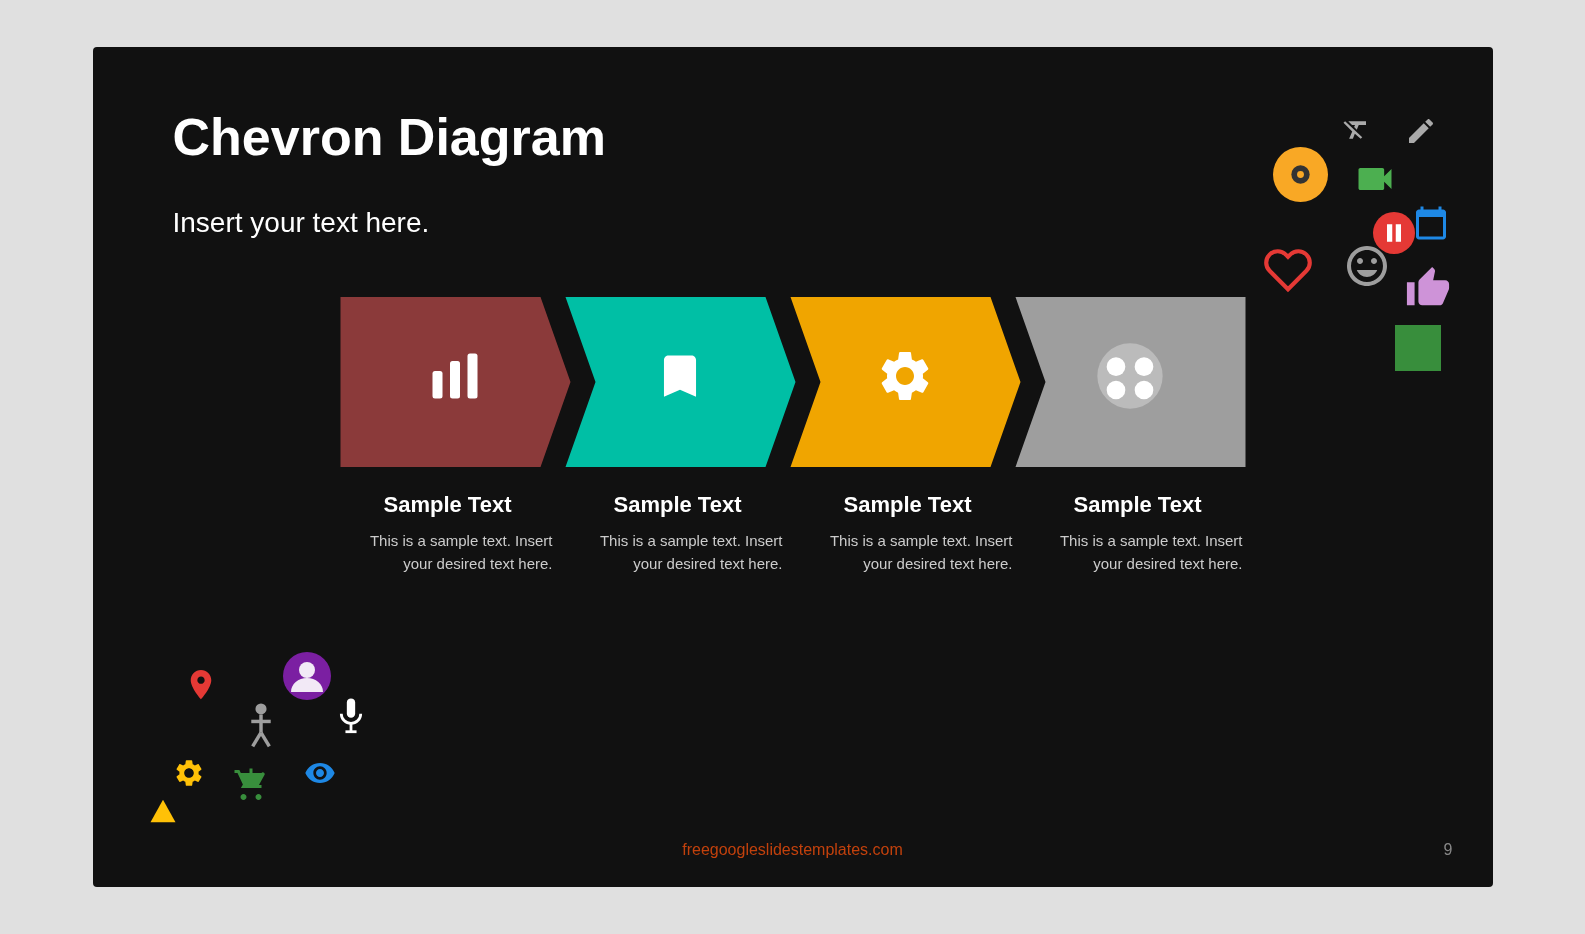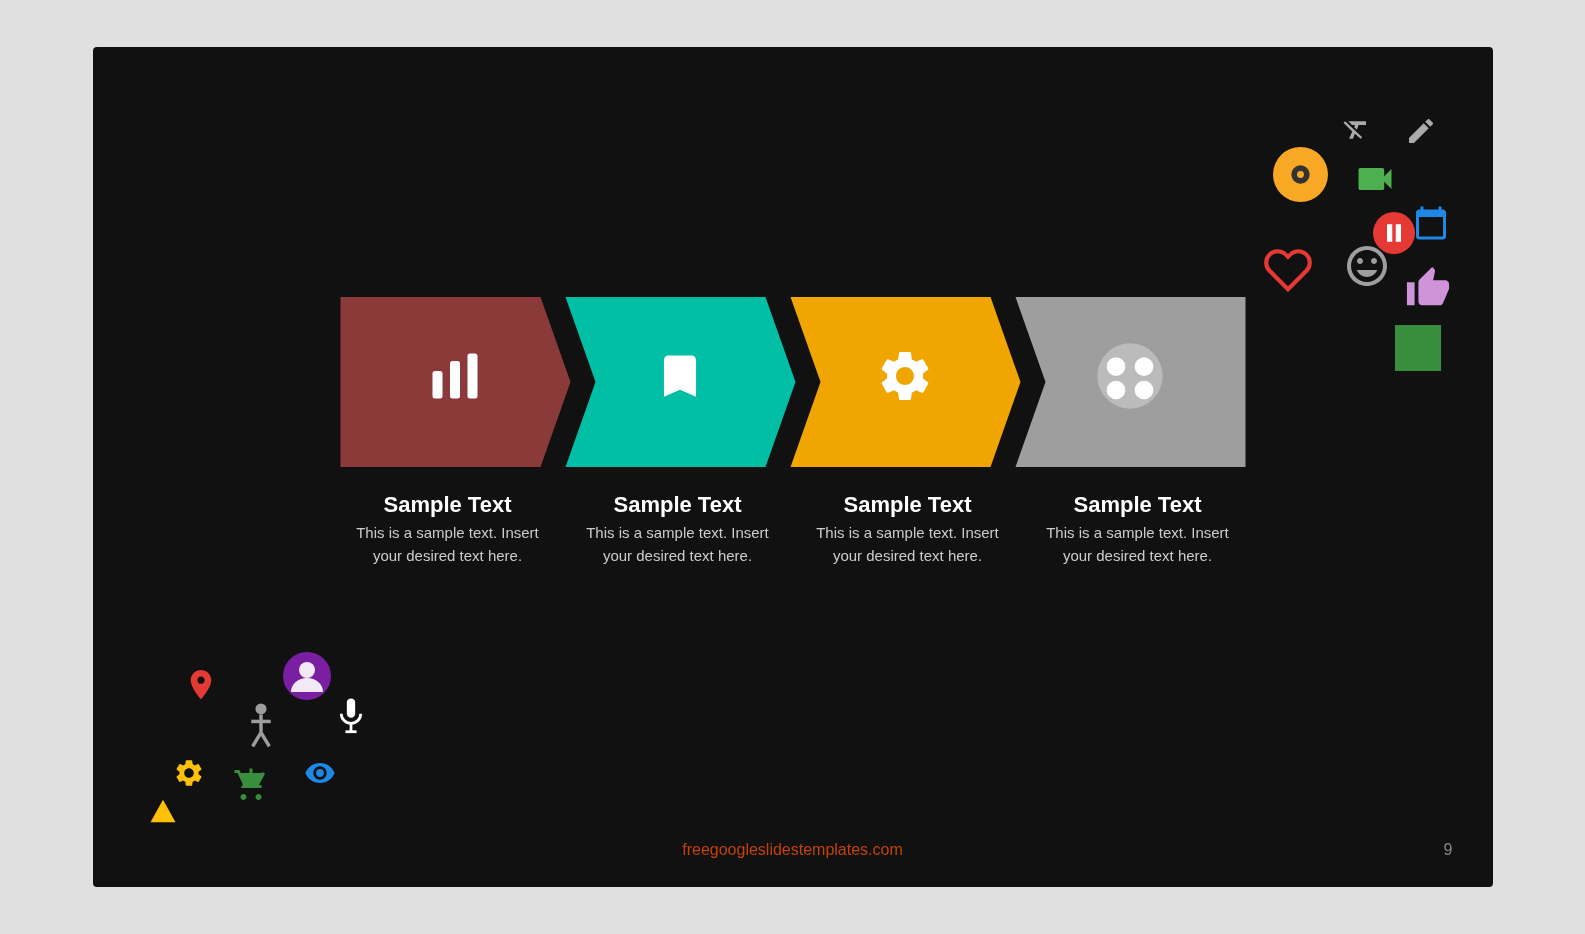--- a/index.html
+++ b/index.html
@@ -76,26 +76,27 @@
       display: flex;
       flex-direction: column;
       align-items: center;
       text-align: center;
       padding: 0 10px;
     }
     .label-title {
       color: #ffffff;
       font-size: 22px;
       font-weight: bold;
-      margin-bottom: 4px;
+      margin-bottom: 12px;
     }
     .label-desc {
       color: #cccccc;
       font-size: 15px;
       line-height: 1.5;
+      text-align: right;
     }
     
     .footer-url {
       position: absolute;
       bottom: 28px;
       left: 50%;
       transform: translateX(-50%);
       color: #c2410c;
       font-size: 16px;
     }
@@ -121,20 +122,22 @@
       right: 50px;
       width: 200px;
       height: 300px;
     }
   </style>
 </head>
 <body>
 
 <div class="slide">
 
+  <div class="slide-title">Chevron Diagram</div>
+  <div class="slide-subtitle">Insert your text here.</div>
 
   <div class="chevron-row">
 
     <div class="chevron-item">
       <svg viewBox="0 0 230 170" xmlns="http://www.w3.org/2000/svg" style="width:100%;height:100%;">
         <polygon points="0,0 200,0 230,85 200,170 0,170" fill="#8B3A3A"></polygon>
       </svg>
       <span class="chevron-icon">
         <svg width="60" height="60" viewBox="0 0 24 24" fill="white">
           <rect x="3" y="10" width="4" height="11" rx="1"></rect>

